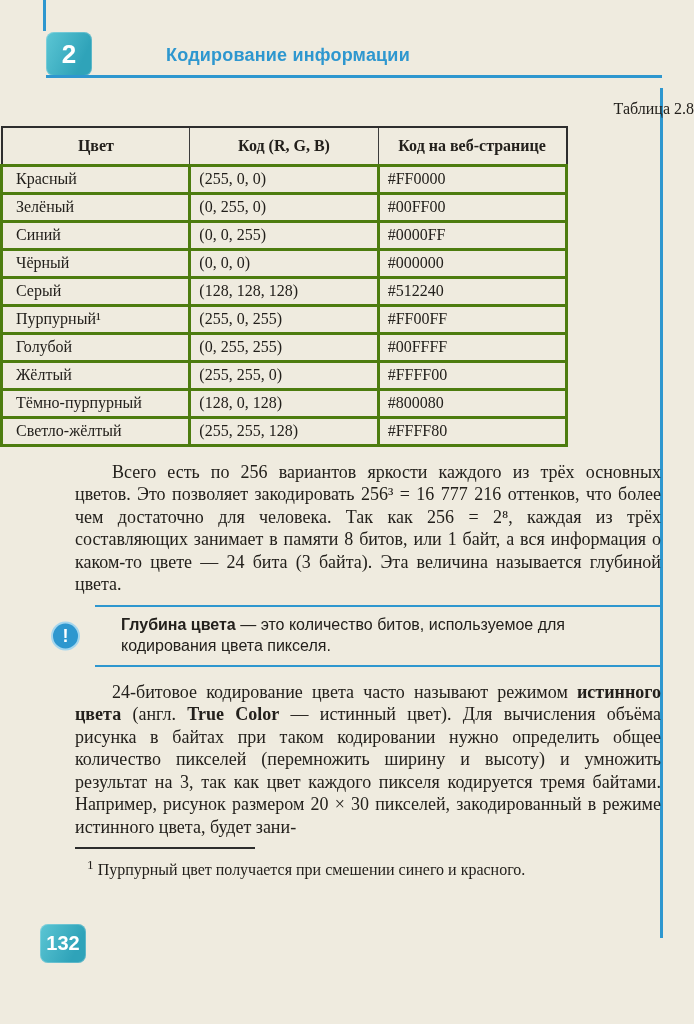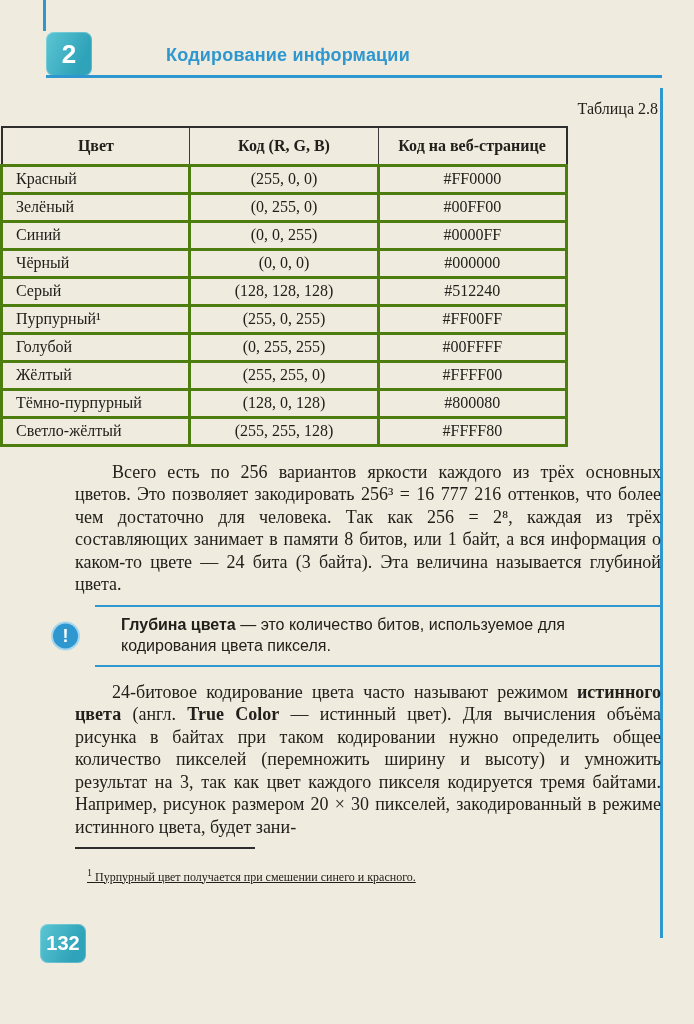--- a/index.html
+++ b/index.html
@@ -18,33 +18,33 @@
   }
   .chapter-title {
     position:absolute; left:120px; top:45px;
     font-family:"Liberation Sans","DejaVu Sans",sans-serif; font-weight:bold;
     font-size:18px; letter-spacing:.2px; color:#2e97cf; white-space:nowrap;margin-left:46px;
   }
   .header-rule { position:absolute; left:46px; top:75px; width:616px; height:3px; background:#2e97cf; }
   .right-rule  { position:absolute; left:660px; top:88px; width:3px; height:850px; background:#2e97cf; }
 
   .content { position:absolute; left:0; top:100px; width:694px; }
-  .table-caption { text-align:right; padding-right:36px; font-size:16px; margin-bottom:8px;font-family:Liberation Serif, serif; }
+  .table-caption { text-align:right; font-size:16px; margin-bottom:8px;font-family:Liberation Serif, serif; }
 
   table.color-table {
     border-collapse:collapse; width:568px;
     font-size:16px; border:2px solid #2e2e2e; background:transparent;
   }
   .color-table th {
     border:1px solid #3c3c3c; font-weight:bold; text-align:center;
     height:38px; padding:2px 6px;
   }
   .color-table td { border:3px solid #4d7c0f; height:28px; padding:1px 8px; }
   .color-table td.col-name   { text-align:left; padding-left:13px; width:33%; }
-  .color-table td.col-center { text-align:center; width:33%; }
+  .color-table td.col-center { width:33%; }
 
   .body-text {
     margin:14px 33px 0 75px; font-size:18px; line-height:22.5px;
     text-align:justify; text-indent:37px;
   }
   .para-2 { }
 
   .definition { position:relative; margin-top:9px; }
   .def-inner {
     margin:0 33px 3px 95px;
@@ -57,21 +57,21 @@
   }
   .def-icon {
     position:absolute; left:51px; top:50%; transform:translateY(-50%);
     width:29px; height:29px; border-radius:50%;
     background:#2e97cf; border:2px solid #a5d6ee; color:#fff;
     font:bold 18px/25px "Liberation Sans","DejaVu Sans",sans-serif; text-align:center;
   }
 
   .footnote { margin:9px 33px 0 75px; }
   .footnote-rule { width:180px; height:1.5px; background:#2c2c2c; }
-  .footnote-text { margin-top:14px; font-size:12px; line-height:20px; text-indent:12px;text-decoration:underline; }
+  .footnote-text { margin-top:6px; font-size:16px; line-height:20px; text-indent:12px; }
 
   .page-badge {
     position:absolute; left:40px; top:924px; width:46px; height:39px; border-radius:8px;
     background:linear-gradient(115deg,#5cc6d4 0%,#2fa3b9 75%);
     color:#fff; font:bold 20px/39px "Liberation Sans","DejaVu Sans",sans-serif; text-align:center;
     box-shadow:inset 0 0 0 1px rgba(255,255,255,.22);
   }
 </style>
 </head>
 <body>

